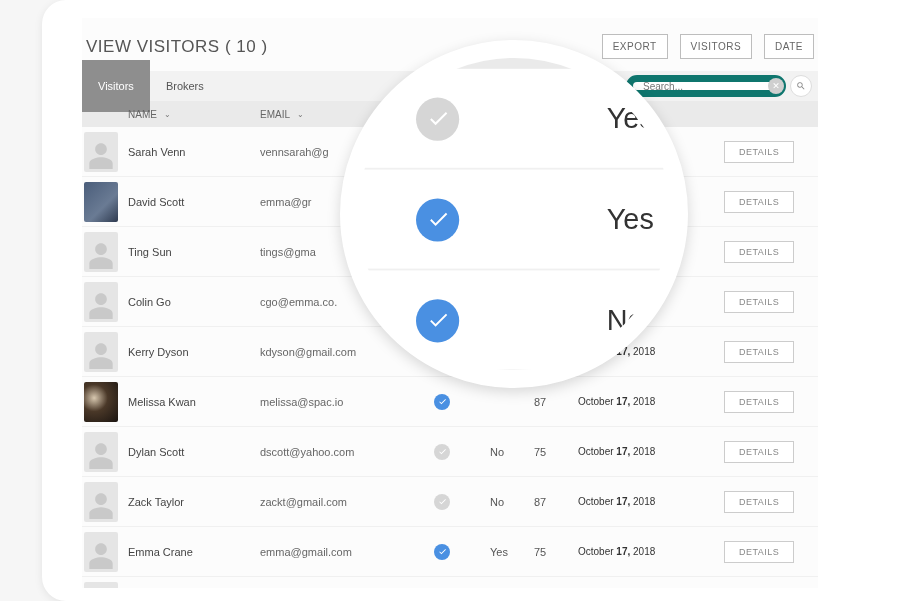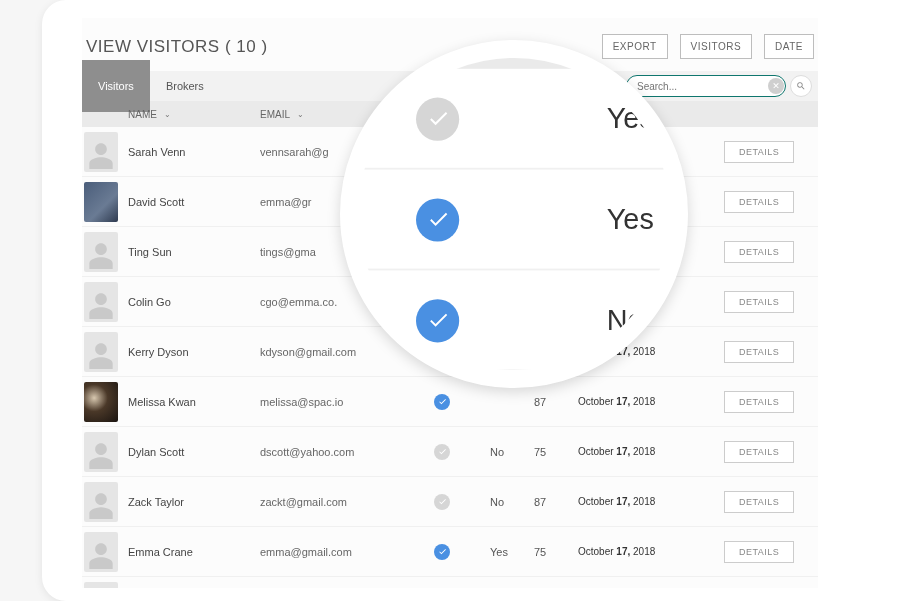--- a/index.html
+++ b/index.html
@@ -7,21 +7,21 @@
 .device{position:absolute;left:42px;top:0;width:884px;height:601px;background:#fff;border-radius:24px;box-shadow:0 2px 8px rgba(0,0,0,.08)}
 .screen{position:absolute;left:40px;top:18px;width:736px;height:570px;background:#fcfcfc;overflow:hidden}
 .header{display:flex;align-items:center;justify-content:space-between;padding:16px 4px 12px 4px}
 .title{font-size:17px;letter-spacing:.5px;color:#555}
 .hbtns{display:flex;gap:12px}
 .btn{border:1px solid #bdbdbd;background:#fff;color:#666;font-size:10px;letter-spacing:.5px;padding:6px 10px;cursor:pointer}
 .bar{display:flex;align-items:center;background:#f2f2f2;height:30px}
 .tab{font-size:11px;padding:20px 16px;color:#555;cursor:pointer}
 .tab.active{background:#8e8e8e;color:#fff}
 .searchwrap{margin-left:auto;display:flex;align-items:center;gap:6px;margin-right:6px}
-.search{border:1px solid #0f766e;border-radius:12px;padding:4px 22px 4px 10px;font-size:10px;color:#888;width:160px;height:22px}
+.search{border:7px solid #0f766e;border-radius:12px;padding:4px 22px 4px 10px;font-size:10px;color:#888;width:160px;height:22px}
 .clr{width:16px;height:16px;border-radius:50%;background:#cfcfcf;display:flex;align-items:center;justify-content:center;font-size:9px;color:#fff;cursor:pointer;margin-left:-24px;z-index:2}
 .magbtn{width:22px;height:22px;border-radius:50%;background:#fff;border:1px solid #ddd;display:flex;align-items:center;justify-content:center;cursor:pointer}
 .mag{width:10px;height:10px}
 .thead{display:flex;align-items:center;background:#eaeaea;height:26px;font-size:10px;color:#666}
 .th{display:flex;align-items:center;gap:7px;padding-left:6px}
 .th .chev{font-size:8px;color:#777}
 .c-av{width:40px}.c-nm{width:132px}.c-em{width:140px}.c-ver{width:96px;justify-content:center}.c-ag{width:44px}.c-sc{width:44px}.c-dt{width:146px}.c-ac{width:94px}
 .row{display:flex;align-items:center;height:50px;border-bottom:1px solid #f0f0f0;font-size:11px;color:#444}
 .avimg{width:34px;height:40px;background:#e5e5e5;margin-left:2px;border-radius:2px;display:flex;align-items:flex-end;justify-content:center;overflow:hidden}
 .sil{width:28px;height:34px;fill:#c9c9c9}

